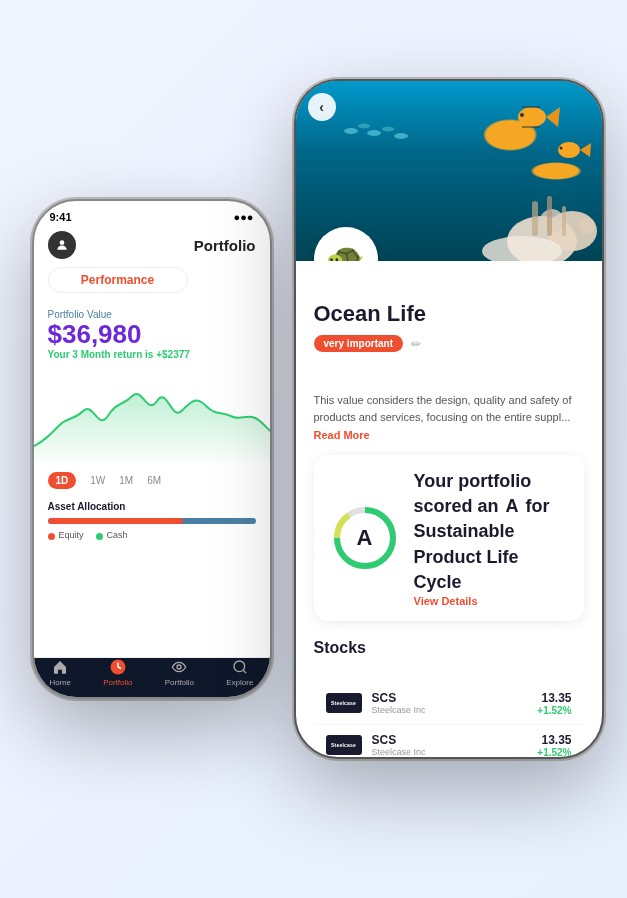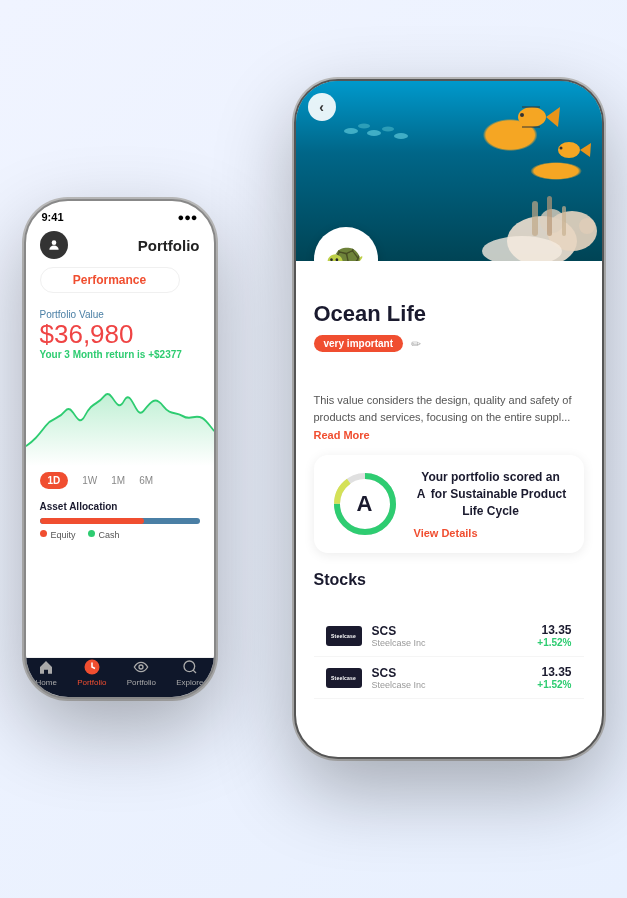--- a/index.html
+++ b/index.html
@@ -24,24 +24,24 @@
     
     .phone {
       position: absolute;
       border-radius: 44px;
       overflow: hidden;
       box-shadow: 0 30px 80px rgba(0,0,0,0.3), 0 0 0 2px #c0c0c0;
     }
 
     
     .phone-left {
-      width: 192px;
+      width: 240px;
       height: 500px;
       top: 160px;
-      left: 0;
+      left: 8px;
       background: #fff;
       border: 2px solid #888;
       z-index: 1;
     }
 
     
     .phone-right {
       width: 310px;
       height: 680px;
       top: 40px;
@@ -106,22 +106,22 @@
     }
 
     .portfolio-label {
       font-size: 10px;
       color: #4a7fa5;
       font-weight: 500;
     }
 
     .portfolio-amount {
       font-size: 26px;
-      font-weight: 400;
-      color: #ef4444;
+      font-weight: 700;
+      color: #6d28d9;
       line-height: 1.1;
     }
 
     .portfolio-return {
       font-size: 10px;
       color: #555;
     }
 
     .portfolio-return span {
       color: #2ecc71;
@@ -187,21 +187,21 @@
       border-radius: 3px;
     }
 
     .legend {
       display: flex;
       gap: 12px;
     }
 
     .legend-item {
       display: flex;
-      align-items: flex-start;
+      align-items: flex-end;
       gap: 4px;
       font-size: 9px;
       color: #555;
     }
 
     .legend-dot {
       width: 7px;
       height: 7px;
       border-radius: 50%;
     }
@@ -371,26 +371,25 @@
       font-size: 22px;
       font-weight: 700;
       color: #1a1a2e;
     }
 
     .score-text {
       flex: 1;
     }
 
     .score-description {
-      font-size: 12px;
+      font-size: 18px;
       font-weight: 600;
       color: #1a1a2e;
       line-height: 1.4;
-      margin-bottom: 8px;
-      text-align: center;
+      margin-bottom: 0;
     }
 
     .score-description .grade {
       color: #1a1a2e;
       font-weight: 700;
     }
 
     .view-details-link {
       font-size: 11px;
       color: #f04e30;

